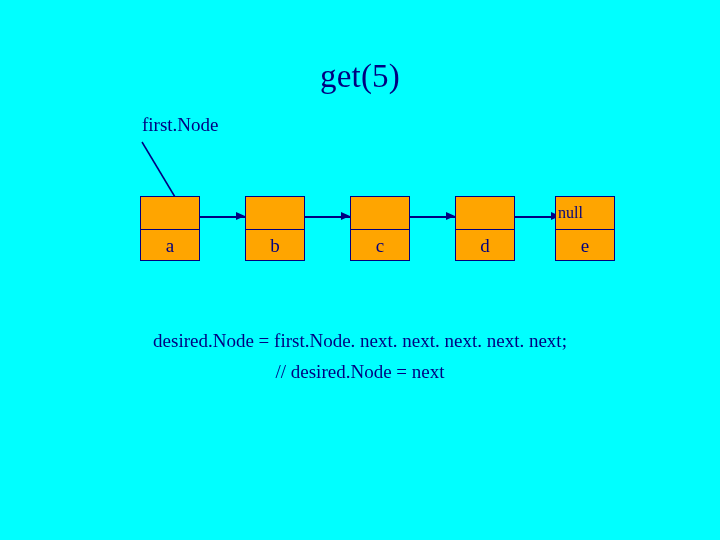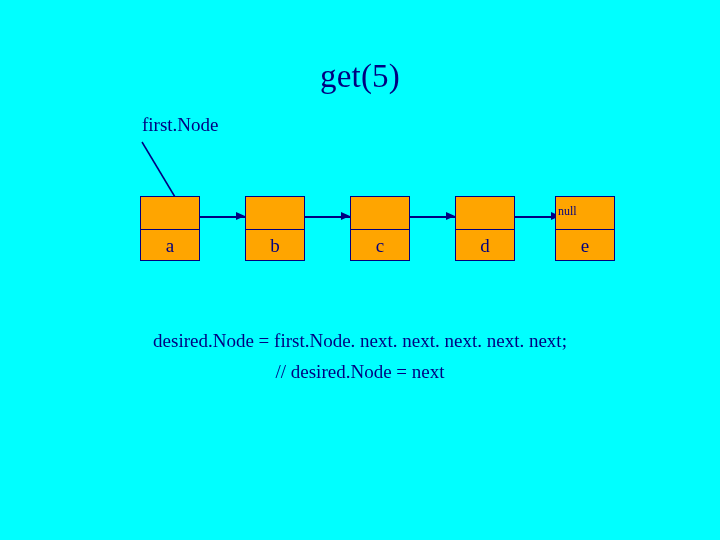--- a/index.html
+++ b/index.html
@@ -93,21 +93,21 @@
     width: 0;
     height: 0;
     border-top: 4.5px solid transparent;
     border-bottom: 4.5px solid transparent;
     border-left: 9px solid #000080;
   }
   .null-label {
     position: absolute;
     left: 558px;
     top: 204px;
-    font-size: 12px;
+    font-size: 16px;
     color: #000080;
   }
   .caption {
     position: absolute;
     left: 0;
     width: 720px;
     text-align: center;
     font-size: 19px;
     color: #000080;
   }

